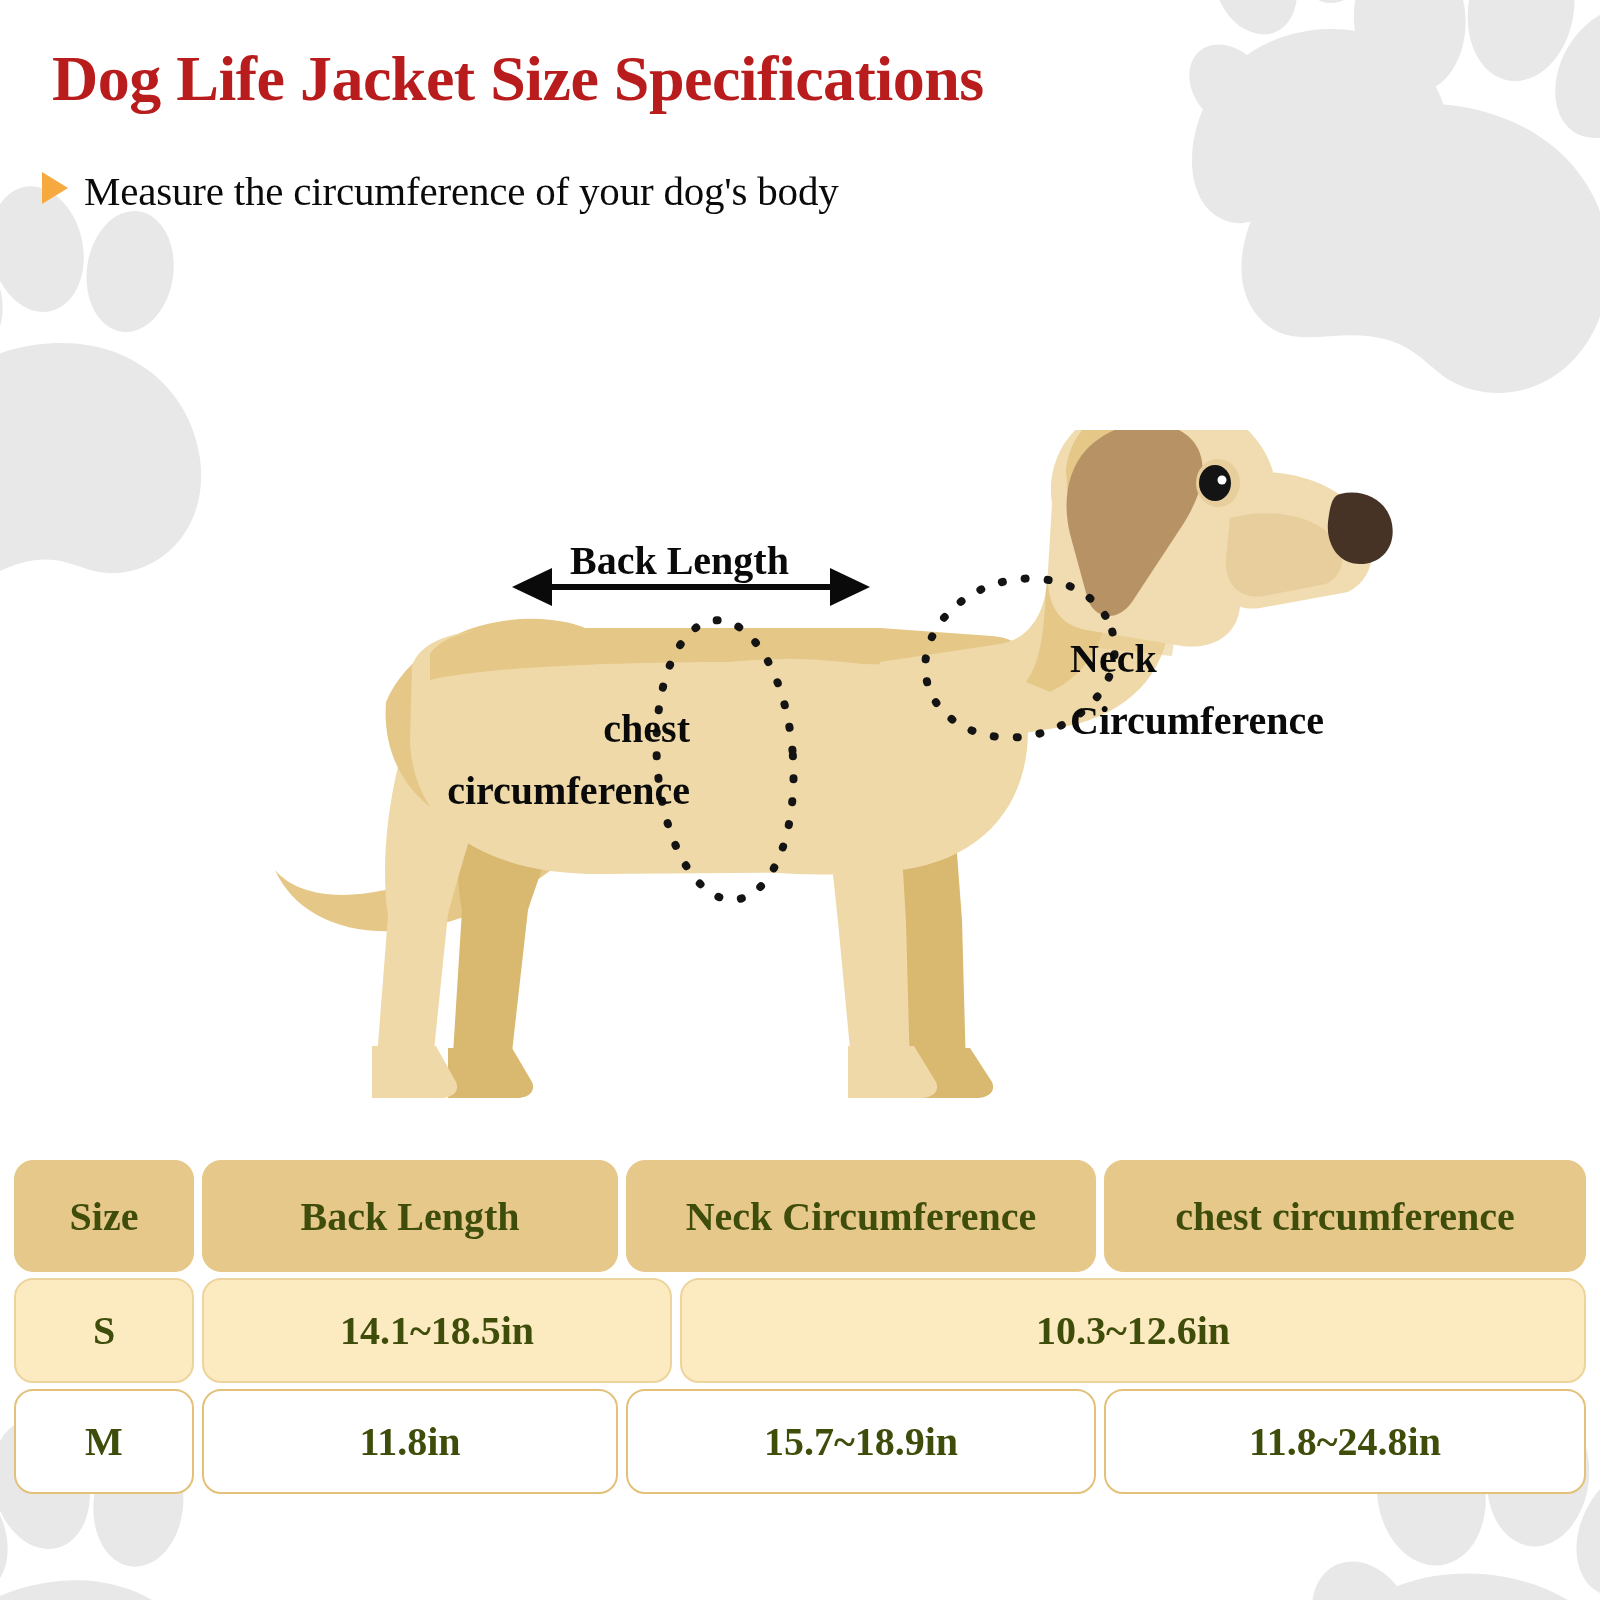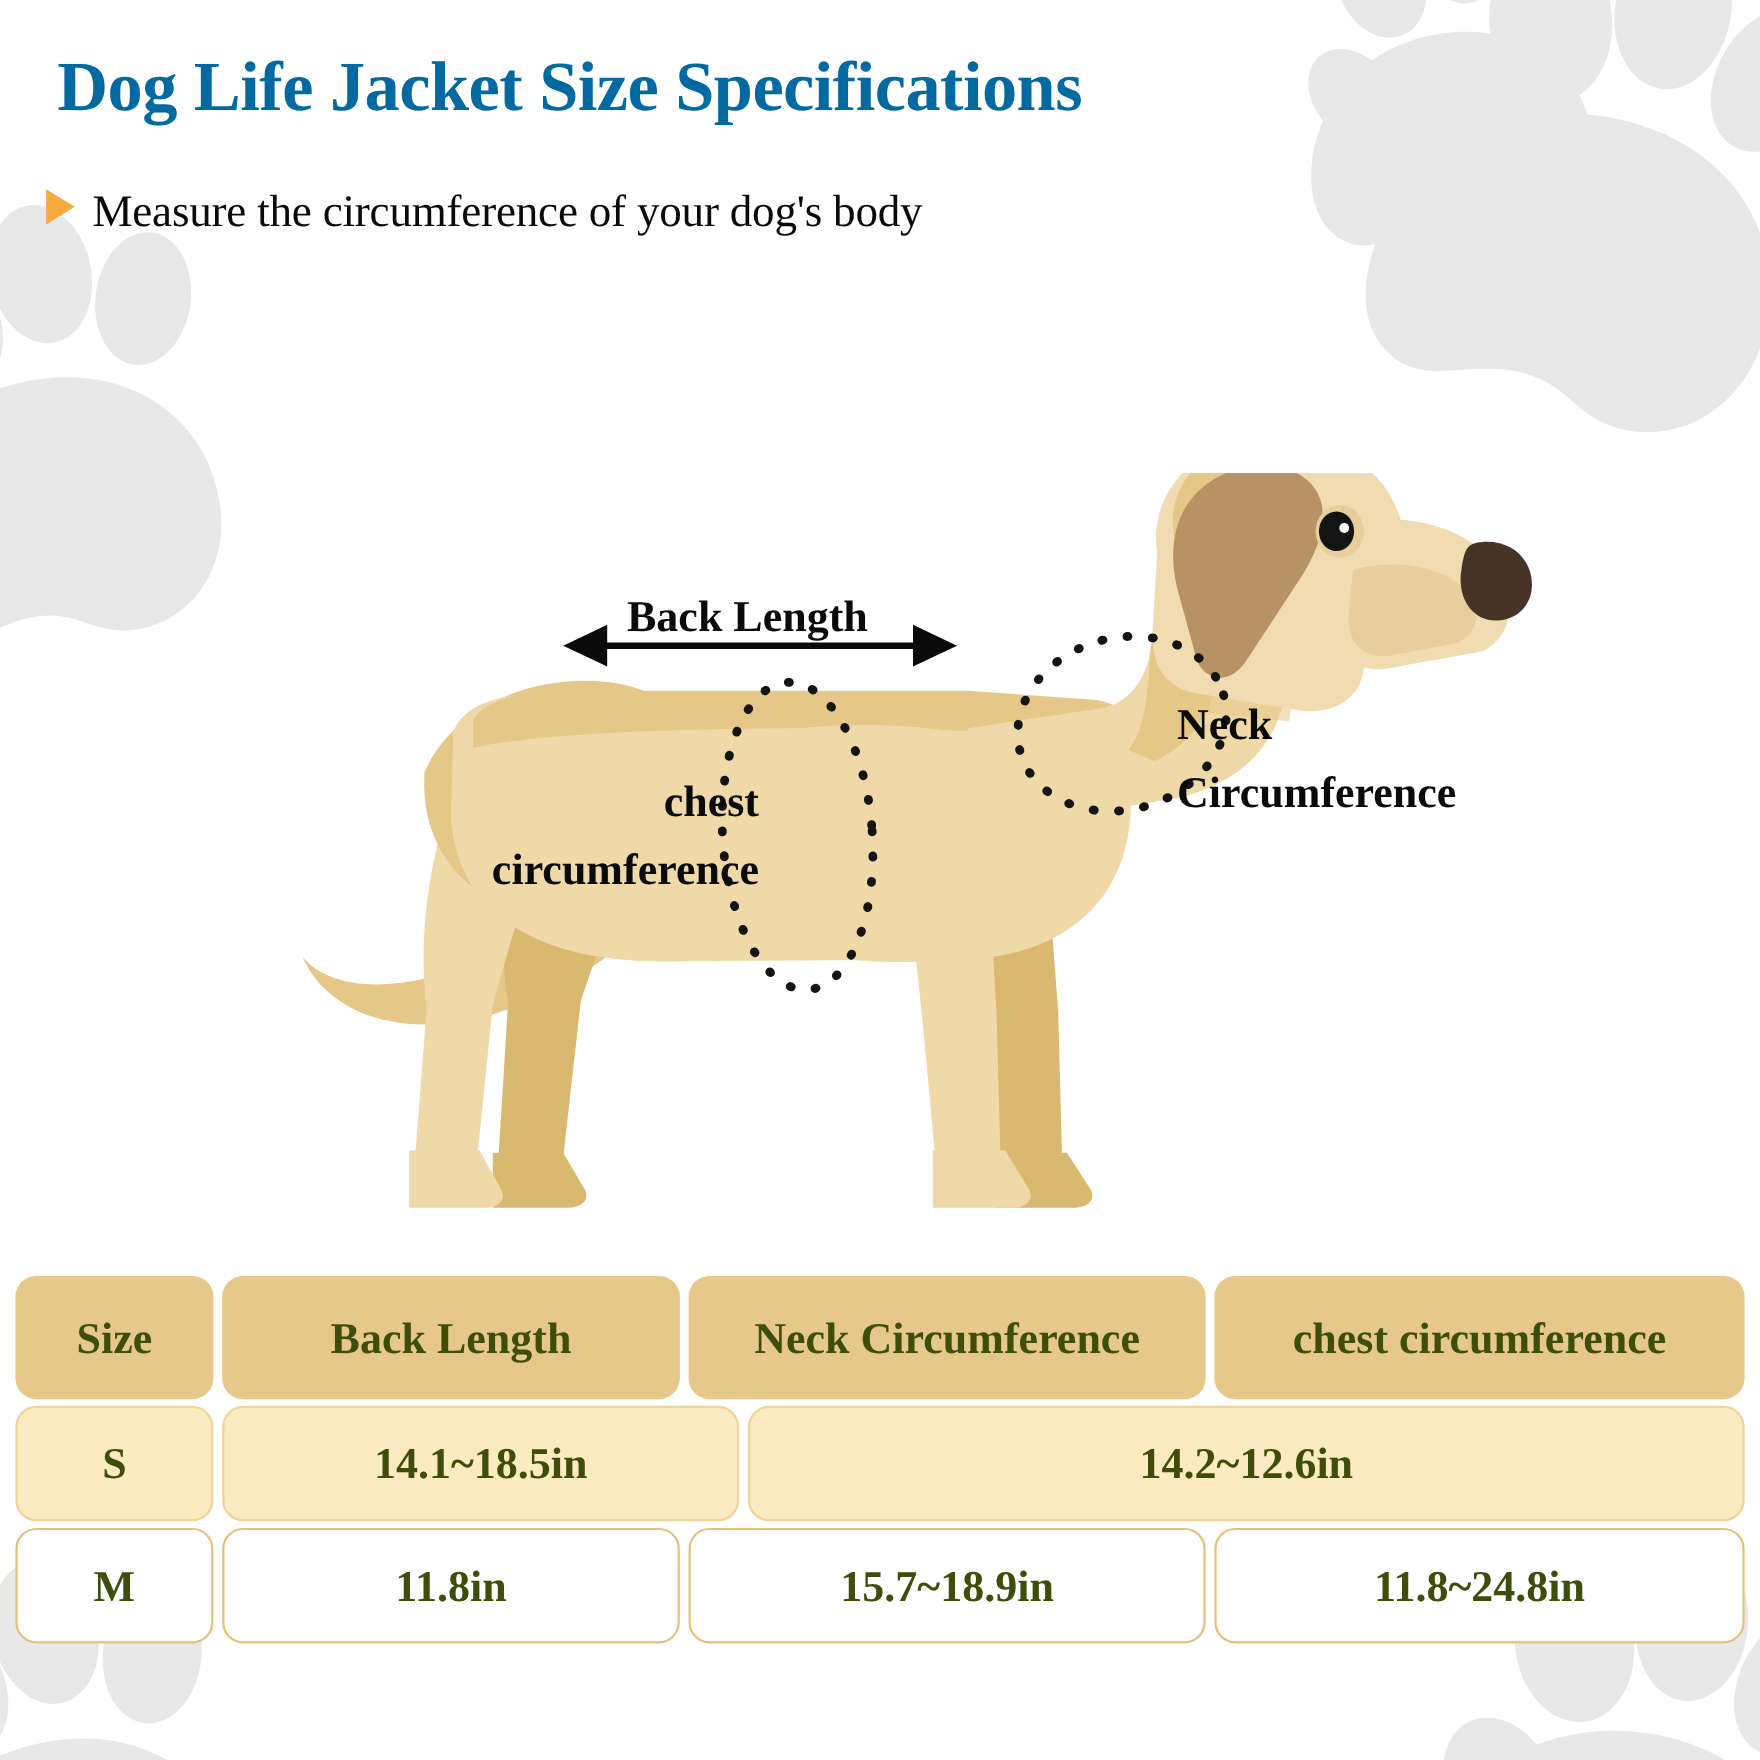--- a/index.html
+++ b/index.html
@@ -32,21 +32,21 @@
     z-index: 2;
   }
 
   
   .page-title {
     position: absolute;
     left: 52px;
     top: 42px;
     font-size: 64px;
     font-weight: bold;
-    color: #0369a1;
+    color: #b91c1c;
     letter-spacing: -0.5px;
     white-space: nowrap;
   }
 
   .bullet-list {
     position: absolute;
     left: 42px;
     top: 158px;
     width: 1480px;
   }
@@ -317,21 +317,21 @@
     <div class="t-row header">
       <div class="t-cell col-0">Size</div>
       <div class="t-cell col-1">Back Length</div>
       <div class="t-cell col-2">Neck Circumference</div>
       <div class="t-cell col-3">chest circumference</div>
     </div>
 
     <div class="t-row body-alt">
       <div class="t-cell col-0">S</div>
       <div class="t-cell col-2">14.1~18.5in</div>
-      <div class="t-cell col-3">14.2~12.6in</div>
+      <div class="t-cell col-3">10.3~12.6in</div>
     </div>
 
     <div class="t-row body-plain">
       <div class="t-cell col-0">M</div>
       <div class="t-cell col-1">11.8in</div>
       <div class="t-cell col-2">15.7~18.9in</div>
       <div class="t-cell col-3">11.8~24.8in</div>
     </div>
 
   </div>

